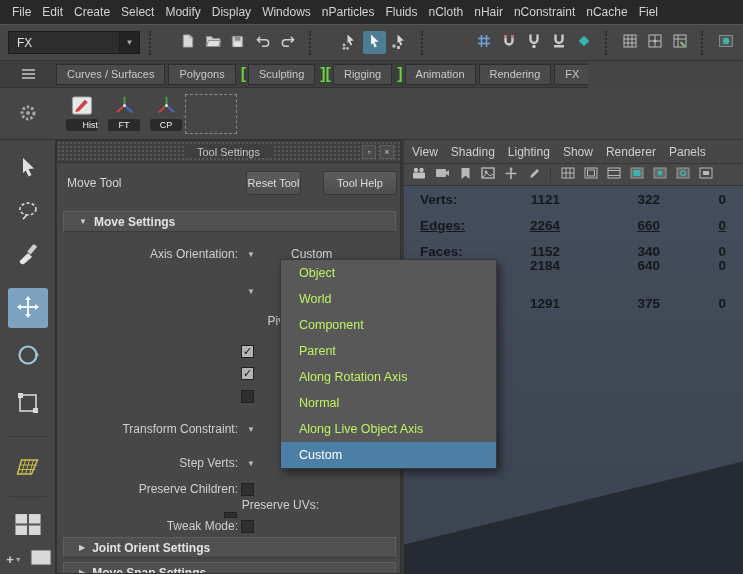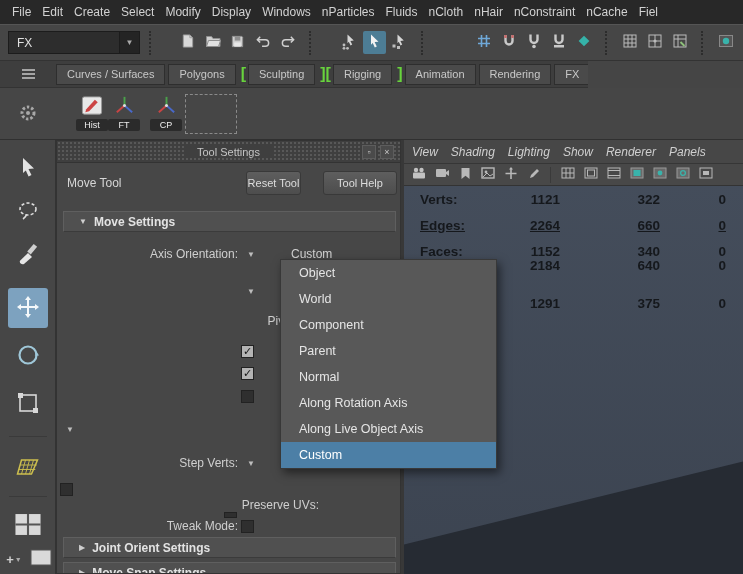--- a/index.html
+++ b/index.html
@@ -64,33 +64,33 @@
   .cb{width:13px;height:13px;background:#2f2f2f;border:1px solid #222;margin-left:3px;display:flex;align-items:center;justify-content:center;}
   .cb.checked{background:#b4b4b4;}
   .cb .ck{color:#141414;font-size:11px;font-weight:bold;line-height:1;}
   .mini-field{width:40px;height:16px;background:#3c3c3c;border:1px solid #2d2d2d;border-radius:2px;margin-left:3px;}
 
   
   #splitter{left:401px;top:140px;width:3px;height:434px;background:#383838;}
 
   
   #viewport{left:404px;top:140px;width:339px;height:434px;background:linear-gradient(#454e5c,#3c4451);overflow:hidden;}
-  #vmenu{position:absolute;left:0;top:0;width:100%;height:24px;background:#474747;border-bottom:1px solid #363636;display:flex;align-items:center;gap:13px;padding-left:8px;font-style:italic;}
+  #vmenu{position:absolute;left:0;top:0;width:100%;height:24px;background:#474747;border-bottom:1px solid #363636;display:flex;align-items:center;gap:13px;padding-left:8px;}
   #vmenu span{color:#cfcfcf;font-size:12px;white-space:nowrap;}
   #vicons{position:absolute;left:0;top:24px;width:100%;height:22px;background:#484848;border-bottom:1px solid #333;display:flex;align-items:center;padding-left:5px;gap:3px;}
   .vbtn{width:20px;height:18px;display:flex;align-items:center;justify-content:center;border-radius:2px;}
   .vsep{width:2px;height:16px;border-left:1px solid #3a3a3a;margin:0 3px;}
   .hud-row{position:absolute;left:16px;display:grid;grid-template-columns:64px 76px 100px 66px;font-family:"DejaVu Sans Mono","Liberation Mono",monospace;font-weight:bold;font-size:13.5px;color:var(--hud-text);}
   .hud-row .hl{text-align:left;}
   .hud-row .hv{text-align:right;}
   #ground{position:absolute;left:0;bottom:0;width:100%;height:134px;background:#262b33;clip-path:polygon(0 78%,100% 16%,100% 100%,0 100%);}
 
   
   #axis-popup{left:280px;top:259px;width:217px;background:#585858;border:1px solid #383838;box-shadow:3px 4px 9px rgba(0,0,0,.5);z-index:50;}
-  .popup-item{height:26px;line-height:26px;padding-left:18px;color:#e5e5e5;font-size:12.5px;white-space:nowrap;}
+  .popup-item{height:26px;line-height:26px;padding-left:18px;color:#bef264;font-size:12.5px;white-space:nowrap;}
   .popup-item.selected{background:var(--accent-blue);color:#fff;}
 </style>
 </head>
 <body>
 
 <div id="app">
 
   <div id="menubar" class="abs">
     <span>File</span>
     <span>Edit</span>
@@ -275,21 +275,21 @@
       </div>
   </div>
 
   <div id="shelf" class="abs">
     <div class="shelf-left">
       <span><svg width="18" height="18" viewBox="0 0 18 18">
             <circle cx="9" cy="9" r="6" fill="none" stroke="#a8a8a8" stroke-width="3" stroke-dasharray="2.4 2"></circle>
             <circle cx="9" cy="9" r="2" fill="#a8a8a8"></circle>
           </svg></span>
     </div>
-    <div class="shelf-item" style="left:76px;">
+    <div class="shelf-item" style="left:66px;text-align:right;">
       <div class="sicon">
           <svg width="24" height="23" viewBox="0 0 24 24">
             <rect x="2" y="3" width="20" height="18" rx="2" fill="#e8e8e8" stroke="#999"></rect>
             <path d="M6 16 L15 6l3 2.5L9 18l-4 1z" fill="#cc4444"></path>
           </svg>
         </div>
       <div class="slabel">Hist</div>
     </div>
     <div class="shelf-item" style="left:108px;">
       <div class="sicon">
@@ -438,33 +438,35 @@
       <span class="cb checked">
           <span class="ck">✓</span>
         </span>
     </div>
     <div class="frow" style="top:245px;">
       <span class="flabel"></span>
       <span class="cb"></span>
     </div>
 
     <div class="frow" style="top:278px;">
+      <span class="flabel">Transform Constraint:</span>
       <span class="dd-arrow">
           <span>▼</span>
         </span>
     </div>
 
     <div class="frow" style="top:312px;">
       <span class="flabel">Step Verts:</span>
       <span class="dd-arrow">
           <span>▼</span>
         </span>
     </div>
 
     <div class="frow" style="top:338px;">
+      <span class="flabel">Preserve Children:</span>
       <span class="cb"></span>
     </div>
     <div class="frow" style="top:357px;flex-direction:column;">
       <span class="flabel">Preserve UVs:</span>
       <span class="cb"></span>
     </div>
     <div class="frow" style="top:375px;">
       <span class="flabel">Tweak Mode:</span>
       <span class="cb"></span>
     </div>
@@ -604,19 +606,19 @@
     </div>
 
     <div id="ground"></div>
   </div>
 
   <div id="axis-popup" class="abs">
     <div class="popup-item">Object</div>
     <div class="popup-item">World</div>
     <div class="popup-item">Component</div>
     <div class="popup-item">Parent</div>
+    <div class="popup-item">Along Rotation Axis</div>
     <div class="popup-item">Normal</div>
-    <div class="popup-item">Along Rotation Axis</div>
     <div class="popup-item">Along Live Object Axis</div>
     <div class="popup-item selected">Custom</div>
   </div>
 
 </div>
 
 </body></html>

